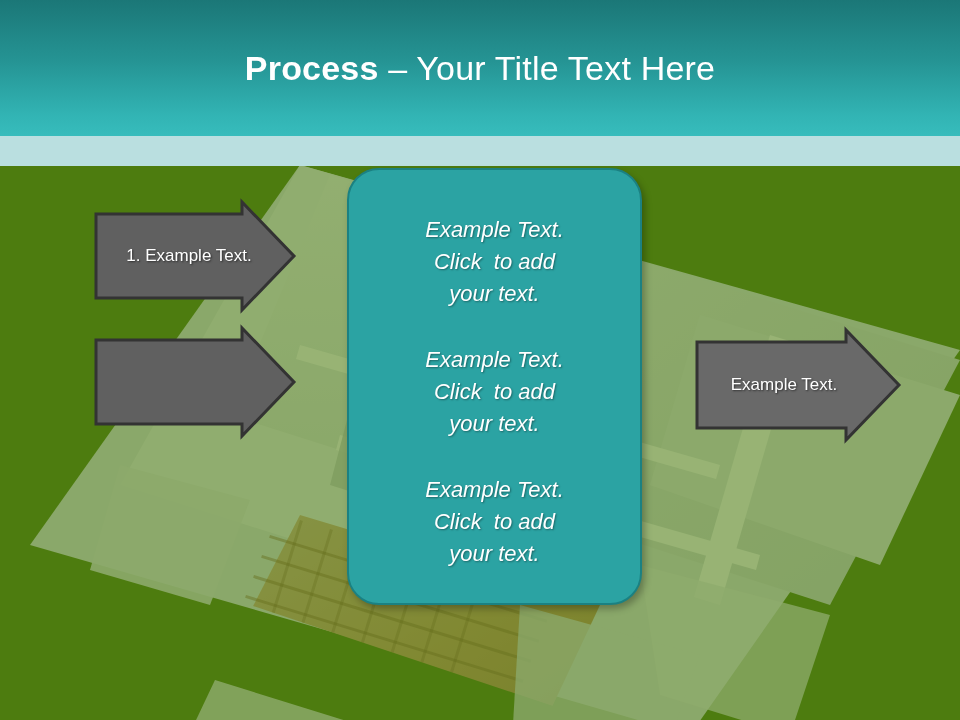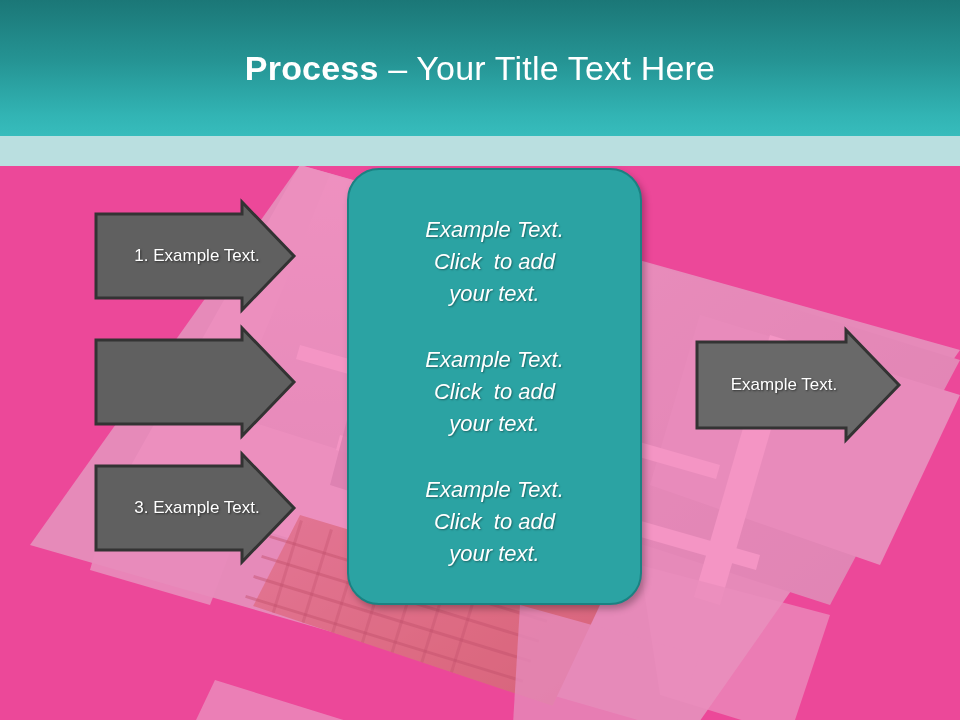--- a/index.html
+++ b/index.html
@@ -6,21 +6,21 @@
   html, body {
     margin: 0;
     padding: 0;
     background: #ffffff;
   }
   #slide {
     position: relative;
     width: 960px;
     height: 720px;
     overflow: hidden;
-    background: #ec4899;
+    background: #4d7c0f;
     font-family: "Liberation Sans", "DejaVu Sans", sans-serif;
     -webkit-font-smoothing: antialiased;
   }
 
   
   #bg-art {
     position: absolute;
     left: 0; top: 135px;
     width: 960px; height: 585px;
     overflow: hidden;
@@ -58,21 +58,21 @@
 
   
   .arrow {
     position: absolute;
     width: 206px;
     height: 116px;
   }
   .arrow svg { position:absolute; left:0; top:0; display:block; }
   .arrow .arrow-label {
     position: absolute;
-    left: 16px;
+    left: 8px;
     top: 0;
     width: 178px;
     height: 116px;
     display: flex;
     align-items: center;
     justify-content: center;
     color: #FFFFFF;
     font-size: 17px;
     line-height: 20px;
     text-align: center;
@@ -228,26 +228,20 @@
     </svg>
     <div class="arrow-label">1. Example Text.</div>
   </div>
 
   <div class="arrow" id="arrow-2">
     <svg width="206" height="116" viewBox="0 0 206 116" xmlns="http://www.w3.org/2000/svg">
       <polygon points="4,16 150,16 150,4 202,58 150,112 150,100 4,100" fill="#606060" stroke="#333333" stroke-width="3" stroke-linejoin="miter"></polygon>
     </svg>
   </div>
 
-  <div class="arrow" id="arrow-3">
-    <svg width="206" height="116" viewBox="0 0 206 116" xmlns="http://www.w3.org/2000/svg">
-      <polygon points="4,16 150,16 150,4 202,58 150,112 150,100 4,100" fill="#606060" stroke="#333333" stroke-width="3" stroke-linejoin="miter"></polygon>
-    </svg>
-    <div class="arrow-label">3. Example Text.</div>
-  </div>
 
   <div id="center-panel">
 
     <div class="panel-block">
       <span class="panel-line">Example Text.</span>
       <span class="panel-line">Click  to add</span>
       <span class="panel-line">your text.</span>
     </div>
 
     <div class="panel-block">

